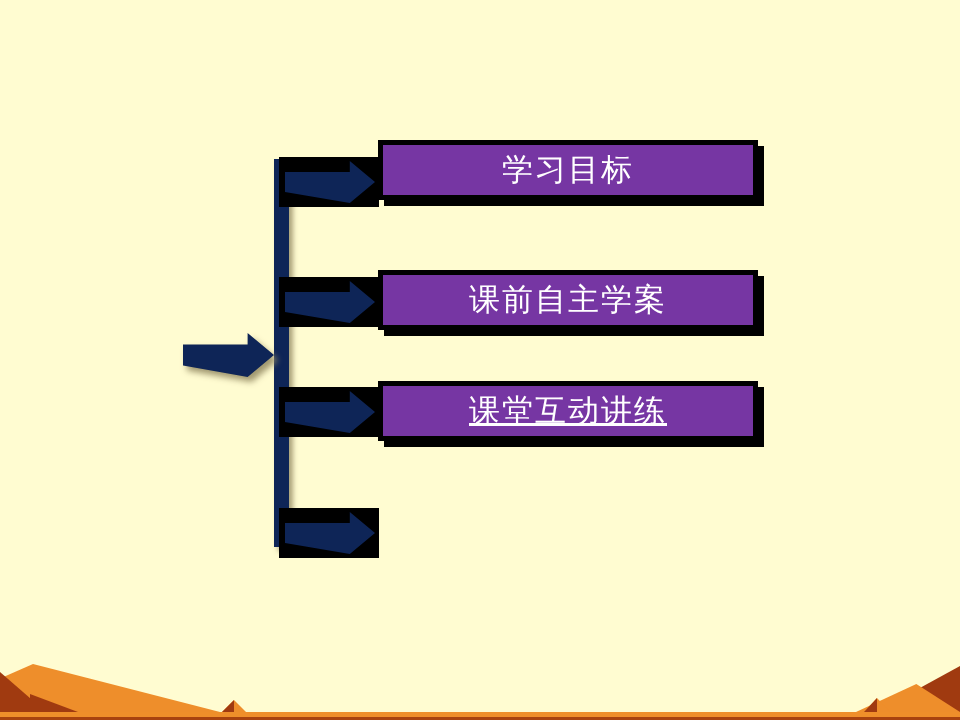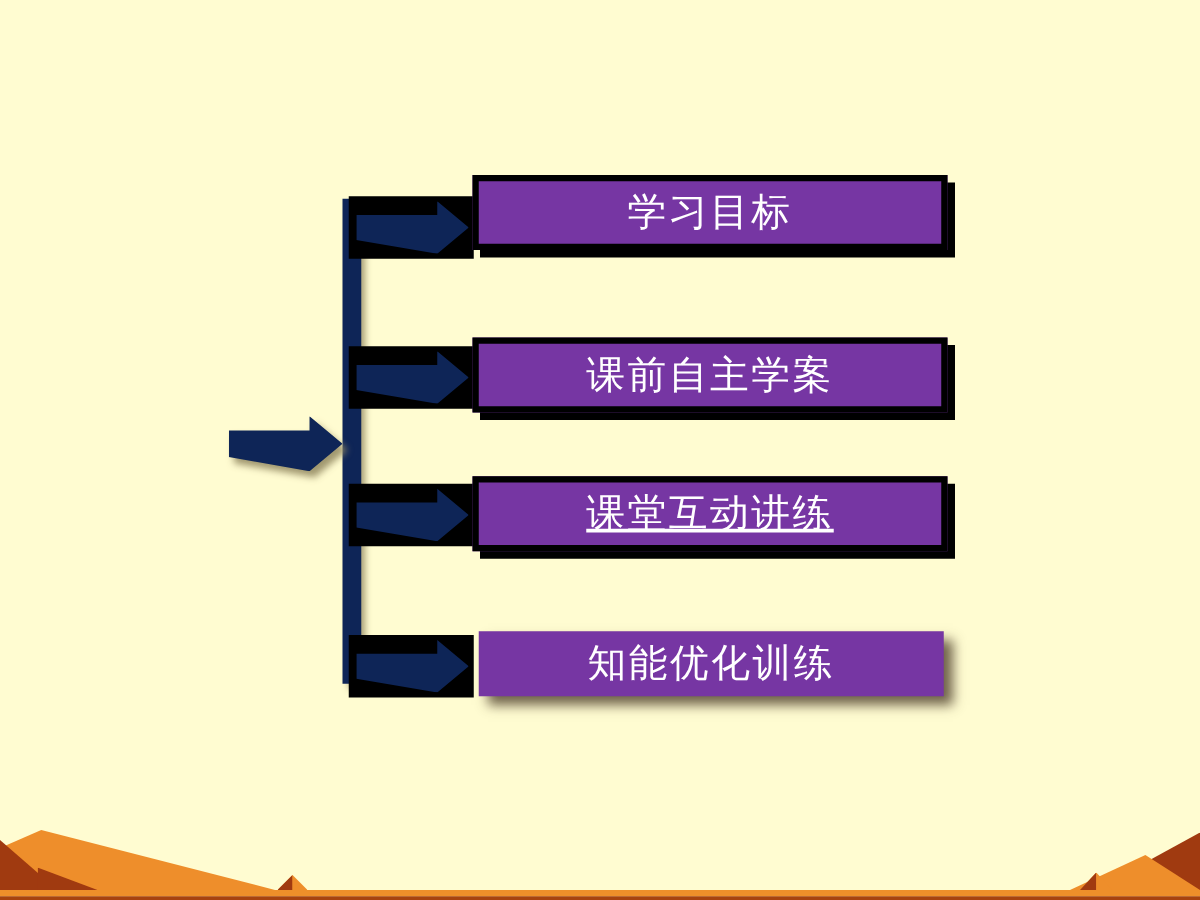--- a/index.html
+++ b/index.html
@@ -115,23 +115,20 @@
 
   <div class="fbox" id="box1">
     <span>学习目标</span>
   </div>
   <div class="fbox" id="box2">
     <span>课前自主学案</span>
   </div>
   <div class="fbox" id="box3">
     <span>课堂互动讲练</span>
   </div>
-  <div class="fbox noborder" id="box4">
-    <span>知能优化训练</span>
-  </div>
 
   <div class="tri t-orange mL1"></div>
   <div class="tri t-maroon mL2"></div>
   <div class="tri t-maroon mL3"></div>
   <div class="tri t-orange mL4"></div>
   <div class="tri t-maroon mL5"></div>
 
   <div class="tri t-maroon mR1"></div>
   <div class="tri t-orange mR2"></div>
   <div class="tri t-orange mR3"></div>

